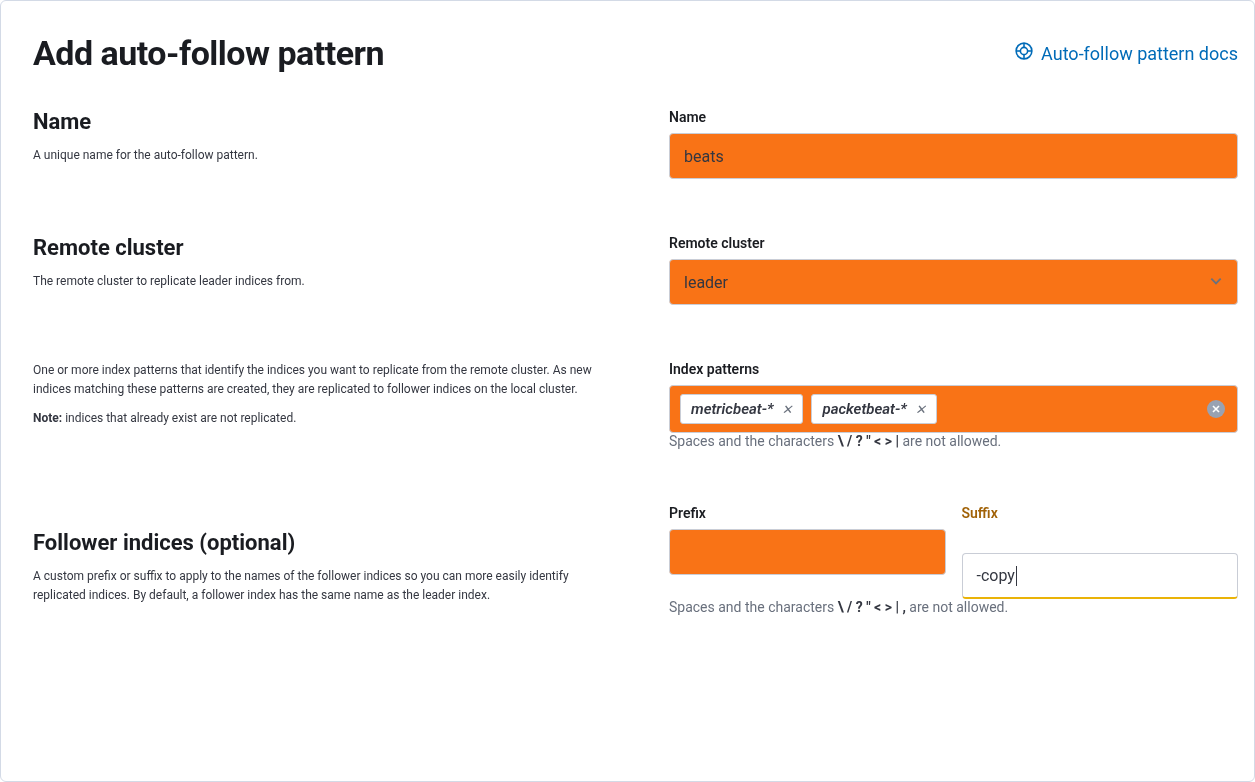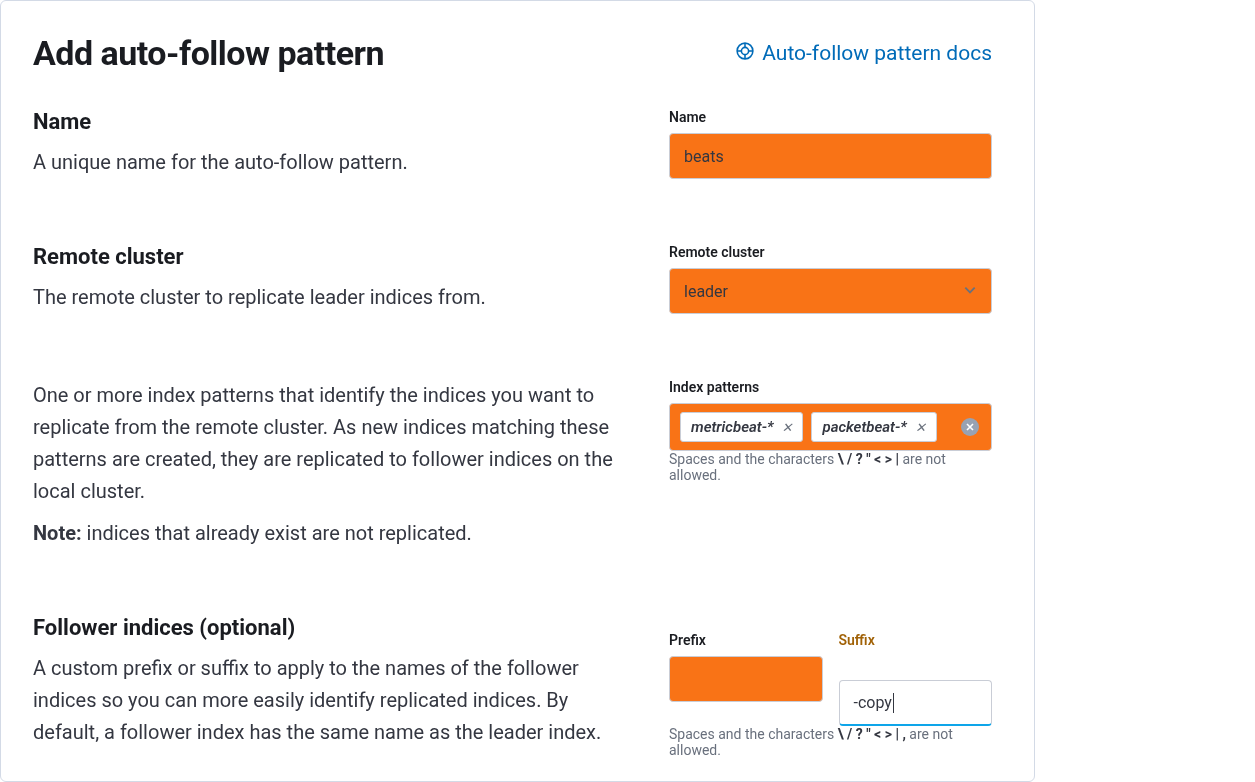--- a/index.html
+++ b/index.html
@@ -3,44 +3,44 @@
 <meta charset="utf-8">
 <style>
   * { box-sizing: border-box; }
   html, body {
     margin: 0; padding: 0;
     font-family: -apple-system, BlinkMacSystemFont, "Segoe UI", Roboto, "Helvetica Neue", Arial, sans-serif;
     color: #1a1c21;
     background: #fff;
   }
   .page {
-    width: 1035px;
+    width: 1255px;
     min-height: 782px;
     border: 1px solid #d3dae6;
     border-radius: 6px;
-    padding: 32px 42px 0 32px;
+    padding: 32px 16px 0 32px;
     position: relative;
   }
   .header {
     display: flex;
     justify-content: space-between;
     align-items: center;
     margin-bottom: 36px;
   }
   .title {
     font-size: 34px;
     font-weight: 700;
     letter-spacing: -0.5px;
   }
   .docs-link {
     display: inline-flex;
     align-items: center;
     gap: 8px;
     color: #006bb8;
-    font-size: 21px;
+    font-size: 18px;
     text-decoration: none;
   }
   .docs-link svg { width: 18px; height: 18px; }
 
   .form-row {
     display: flex;
     gap: 56px;
     margin-bottom: 56px;
   }
   .form-row:last-child { margin-bottom: 0; }
@@ -51,21 +51,21 @@
   .right-col {
     flex: 1;
     min-width: 0;
   }
   .section-title {
     font-size: 22px;
     font-weight: 700;
     margin: 0 0 12px 0;
   }
   .section-desc {
-    font-size: 20px;
+    font-size: 12px;
     color: #343741;
     line-height: 1.6;
     margin: 0 0 10px 0;
   }
   .section-desc strong { font-weight: 700; }
 
   .field-label {
     display: block;
     font-size: 14px;
     font-weight: 600;
@@ -82,21 +82,21 @@
     font-size: 16px;
     color: #343741;
     height: 46px;
     padding: 0 14px;
     display: flex;
     align-items: center;
     font-family: inherit;
   }
   .text-input.focused, .focused-field {
     background: #fff;
-    border-bottom: 2px solid #0ea5e9;
+    border-bottom: 2px solid #eab308;
     margin-top: 32px;
   }
   .select-box {
     justify-content: space-between;
     cursor: pointer;
   }
   .select-box svg { width: 14px; height: 14px; color: #6a717d; }
 
   .combo-box {
     padding: 6px 10px;

